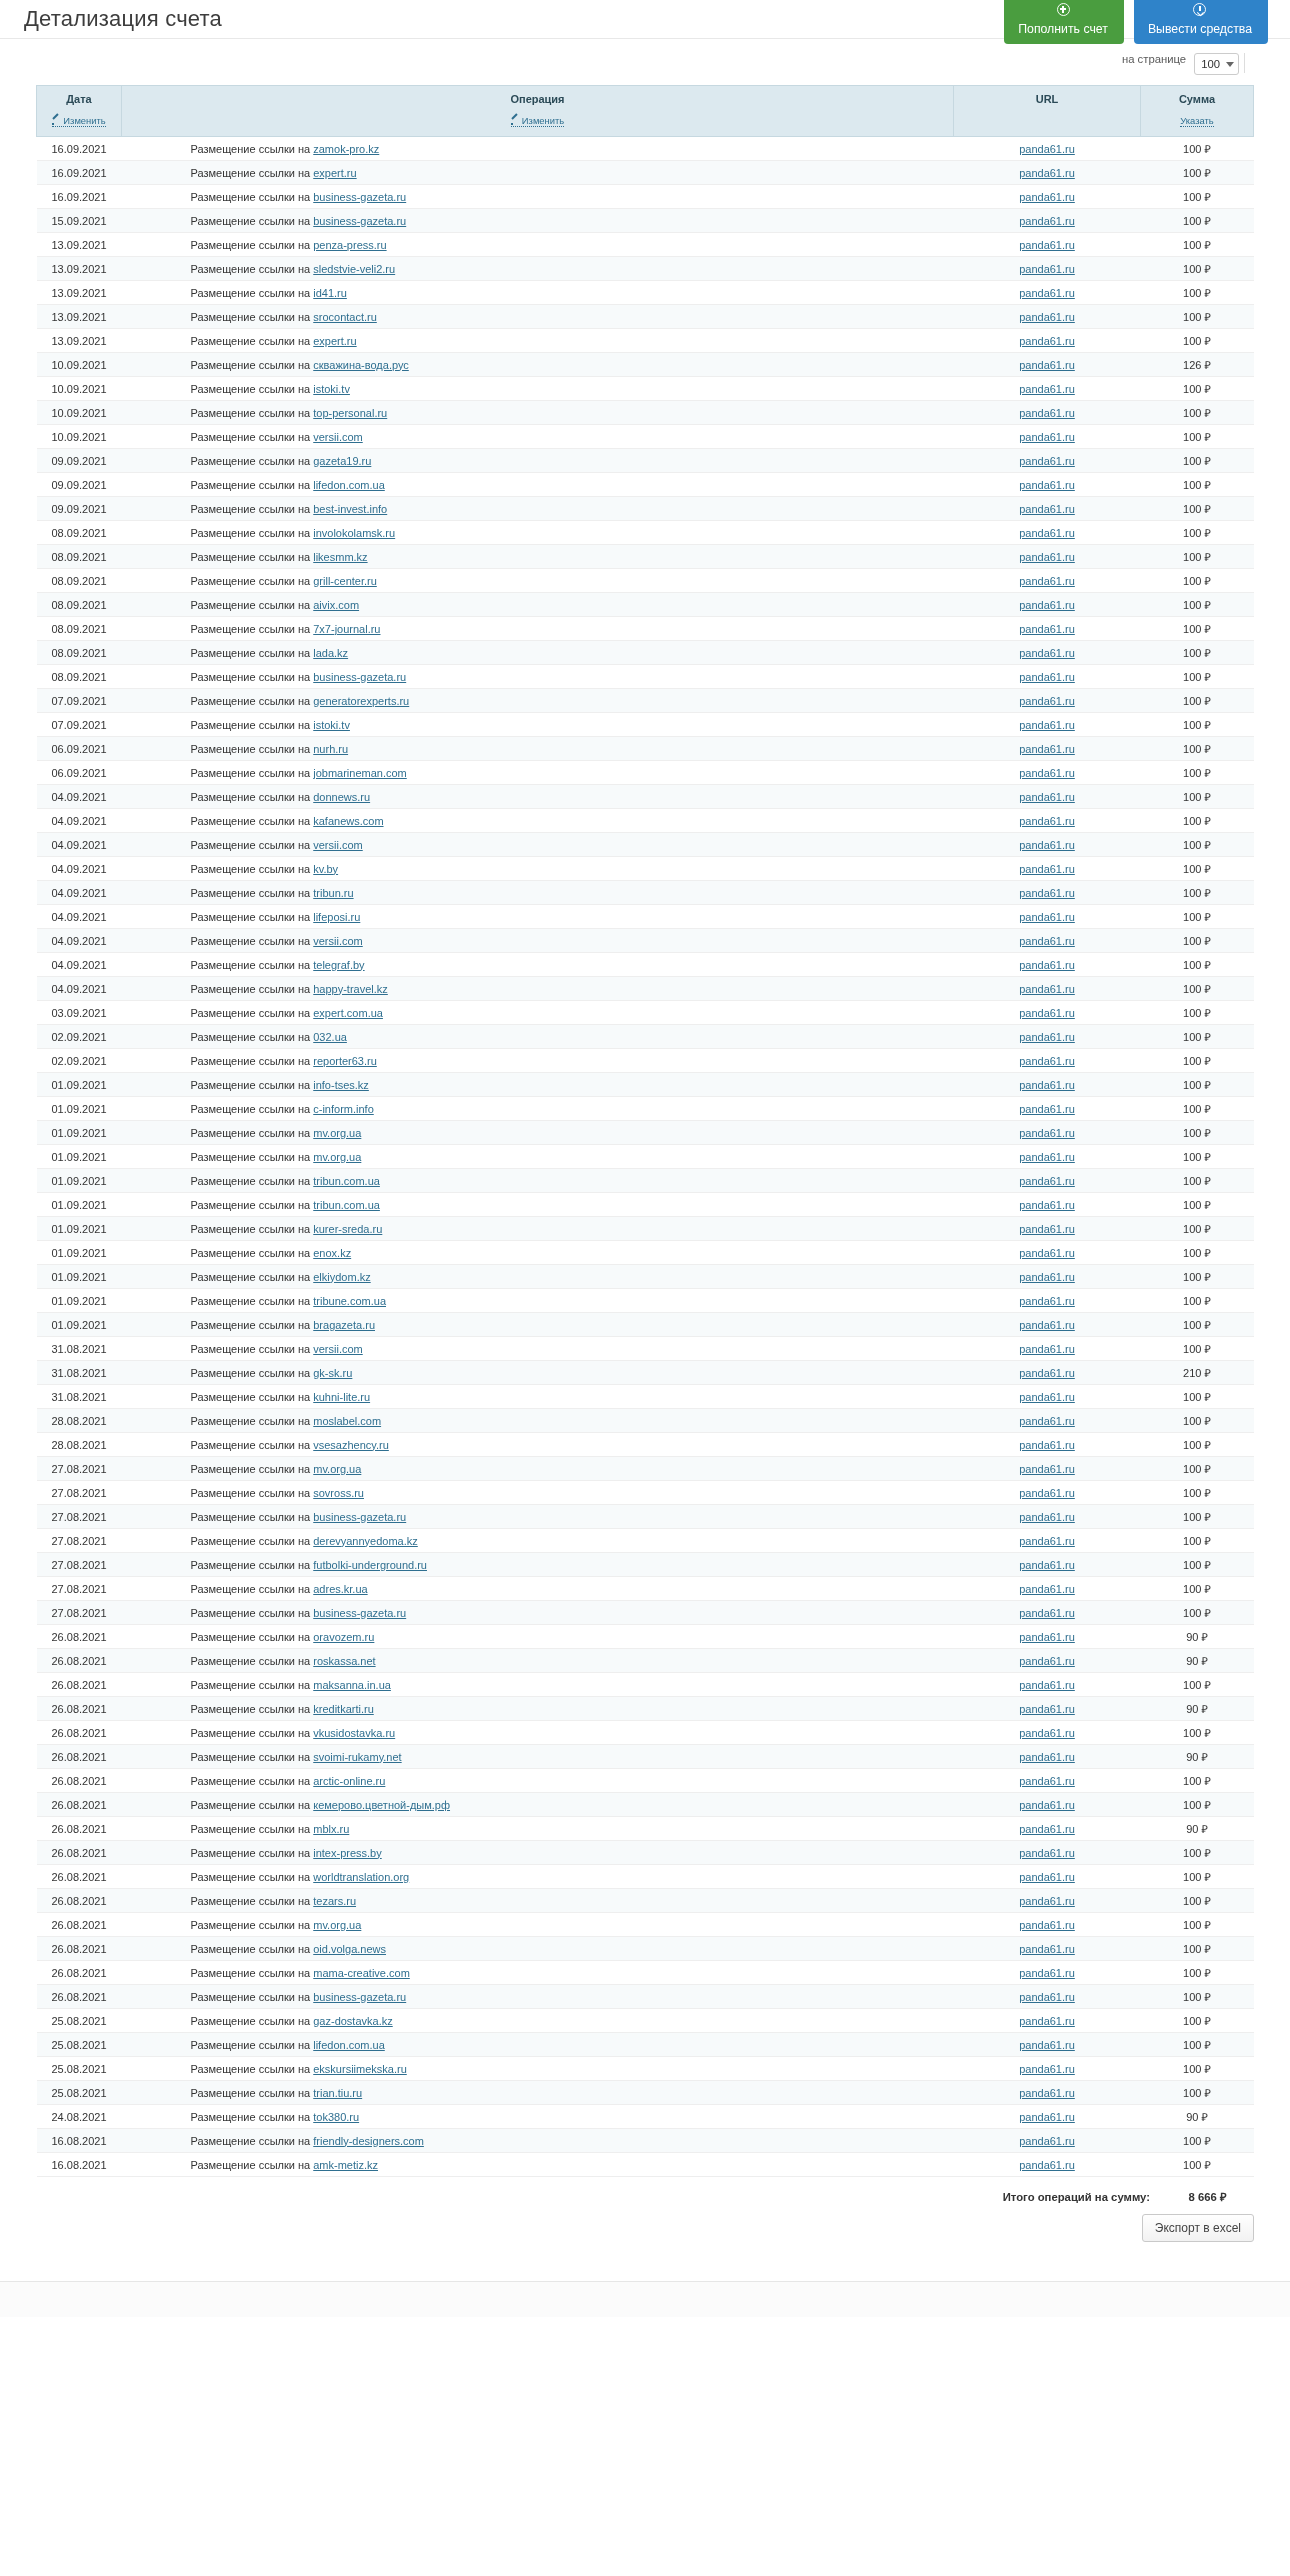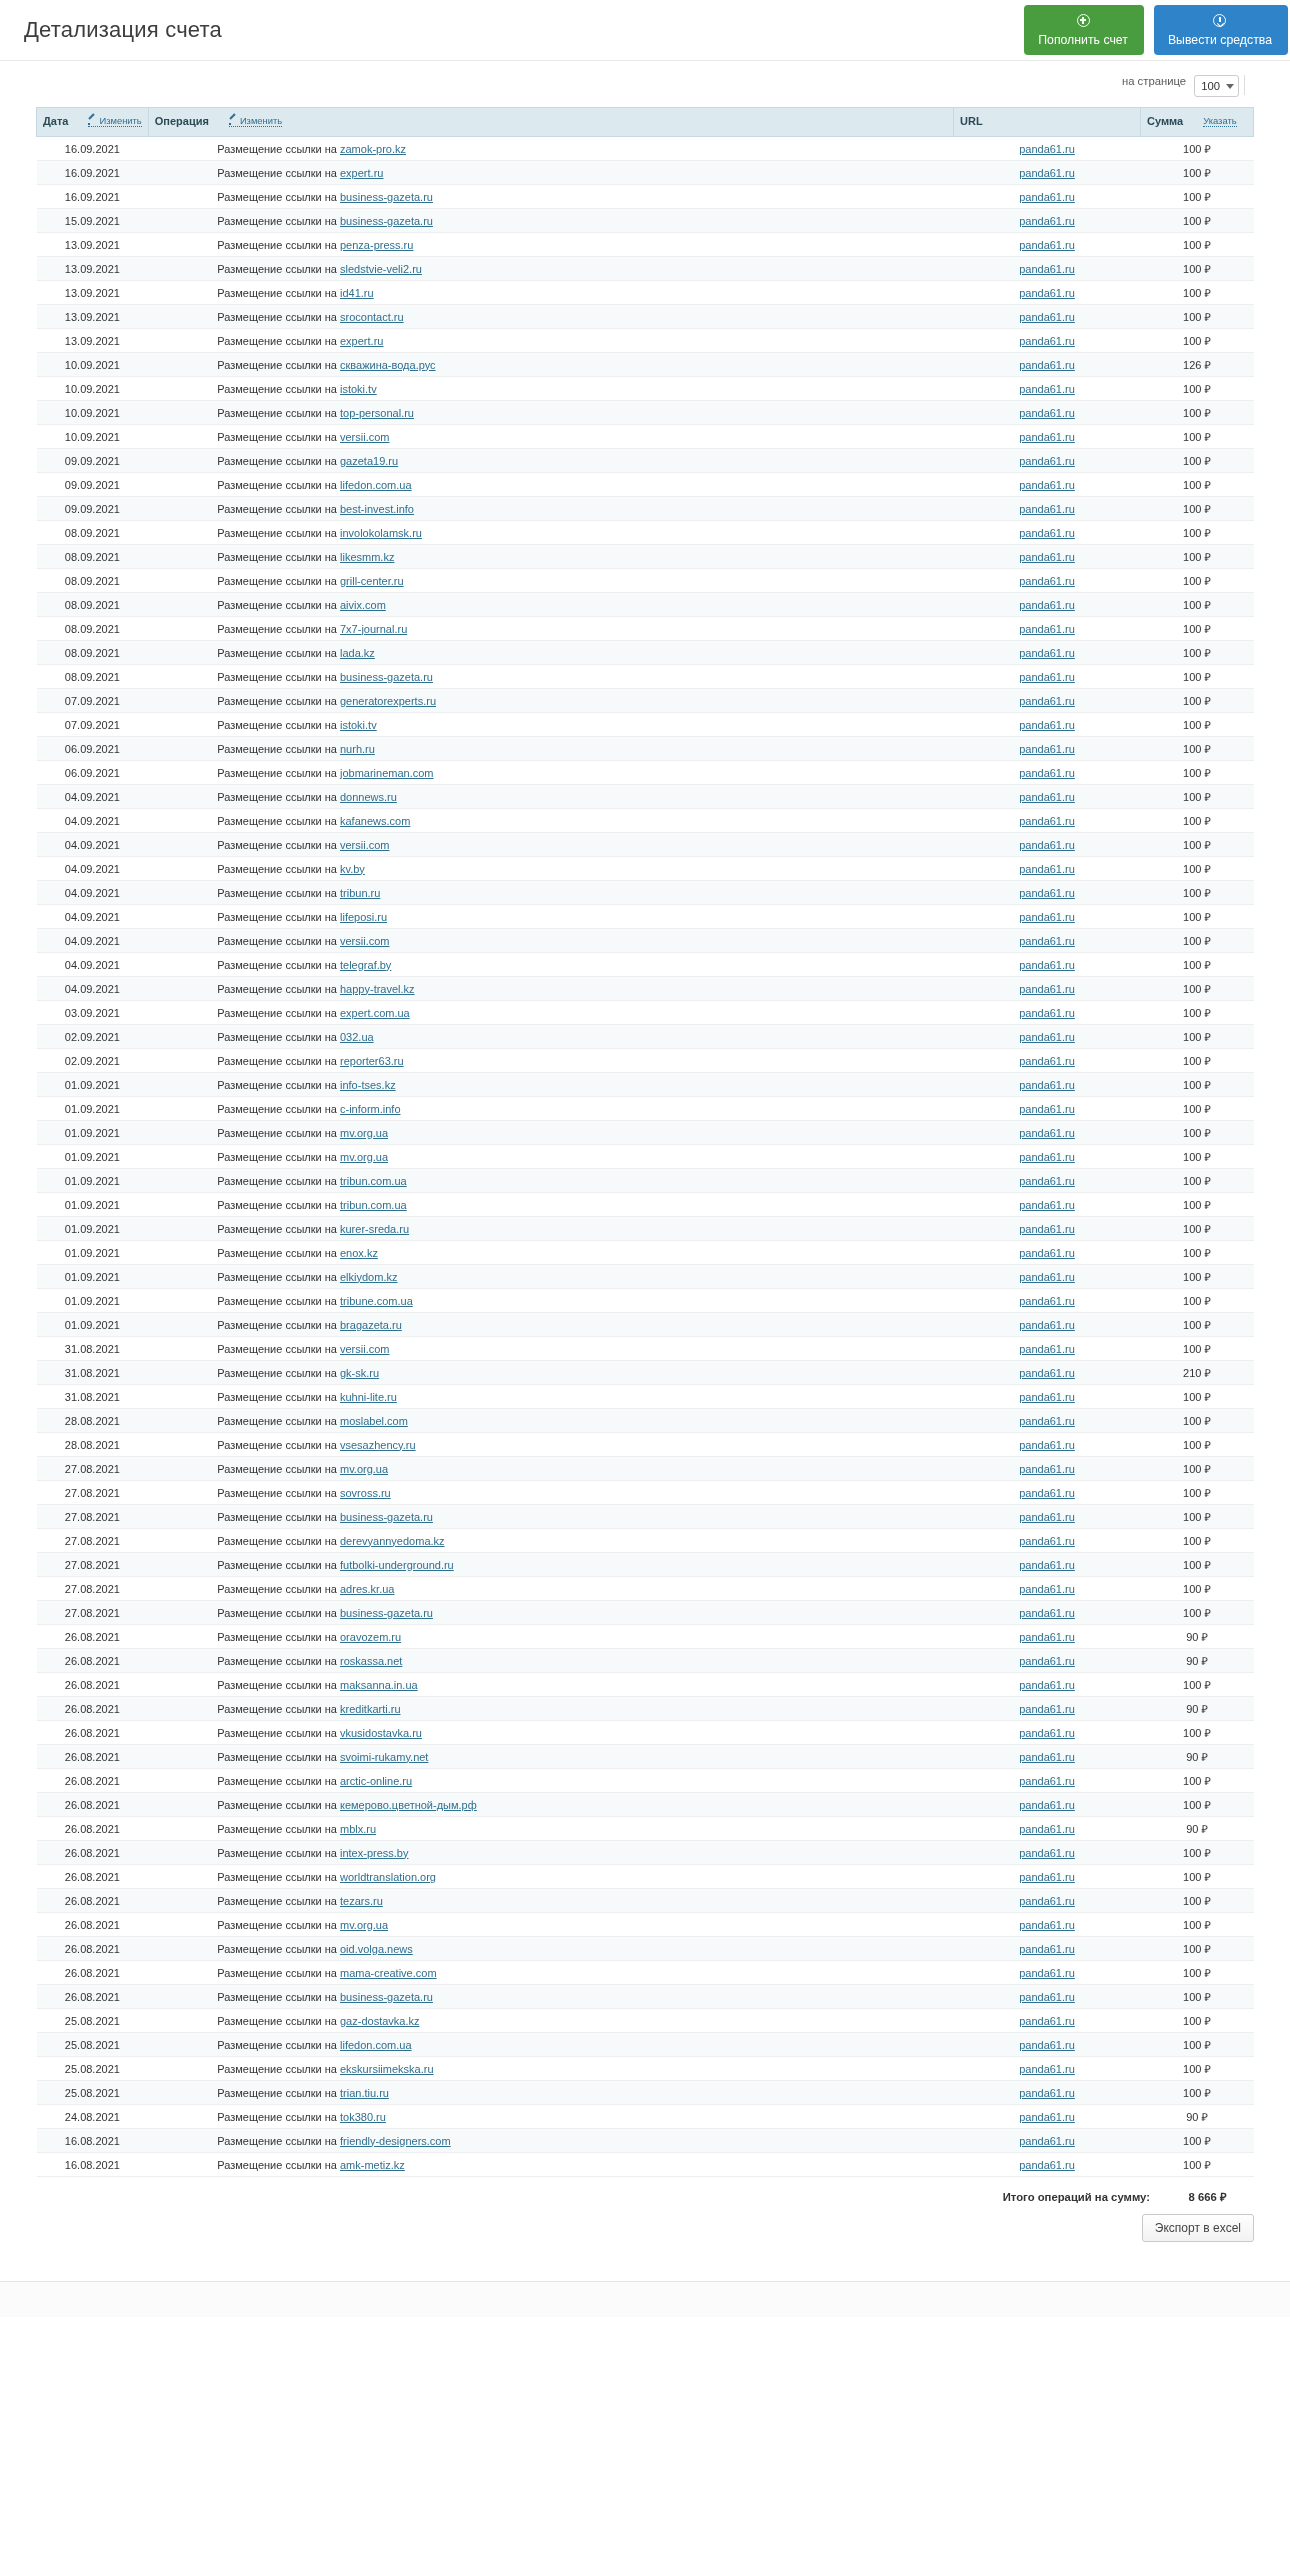--- a/index.html
+++ b/index.html
@@ -9,24 +9,24 @@
     font-family: "Liberation Sans", sans-serif;
   }
   .page {
     width: 1290px;
     min-height: 2576px;
     background: #ffffff;
     position: relative;
   }
   
   .topbar {
-    height: 61px;
+    height: 39px;
     display: flex;
     align-items: center;
-    padding: 0 2px 0 24px;
+    padding: 0 22px 0 24px;
     border-bottom: 1px solid #e8e8e8;
     background: #fff;
   }
   .page-title {
     font-size: 22px;
     color: #3d3d3d;
     font-weight: normal;
     letter-spacing: 0.2px;
   }
   .topbar-actions {
@@ -119,21 +119,21 @@
   table.detail thead th {
     background: #dce9ef;
     color: #2b4a57;
     font-size: 11px;
     font-weight: bold;
     padding: 7px 6px 9px 6px;
     border: 1px solid #c6d8e0;
     text-align: center;
     vertical-align: top;
   }
-  .th-inner { display: flex; flex-direction: row; align-items: center; gap: 20px; }
+  .th-inner { display: flex; flex-direction: column; align-items: center; gap: 10px; }
   .th-sub {
     font-weight: normal;
     font-size: 9.4px;
     color: #2f6f90;
     border-bottom: 1px dotted #2f6f90;
     display: inline-flex;
     align-items: center;
     gap: 3px;
     cursor: pointer;
   }

